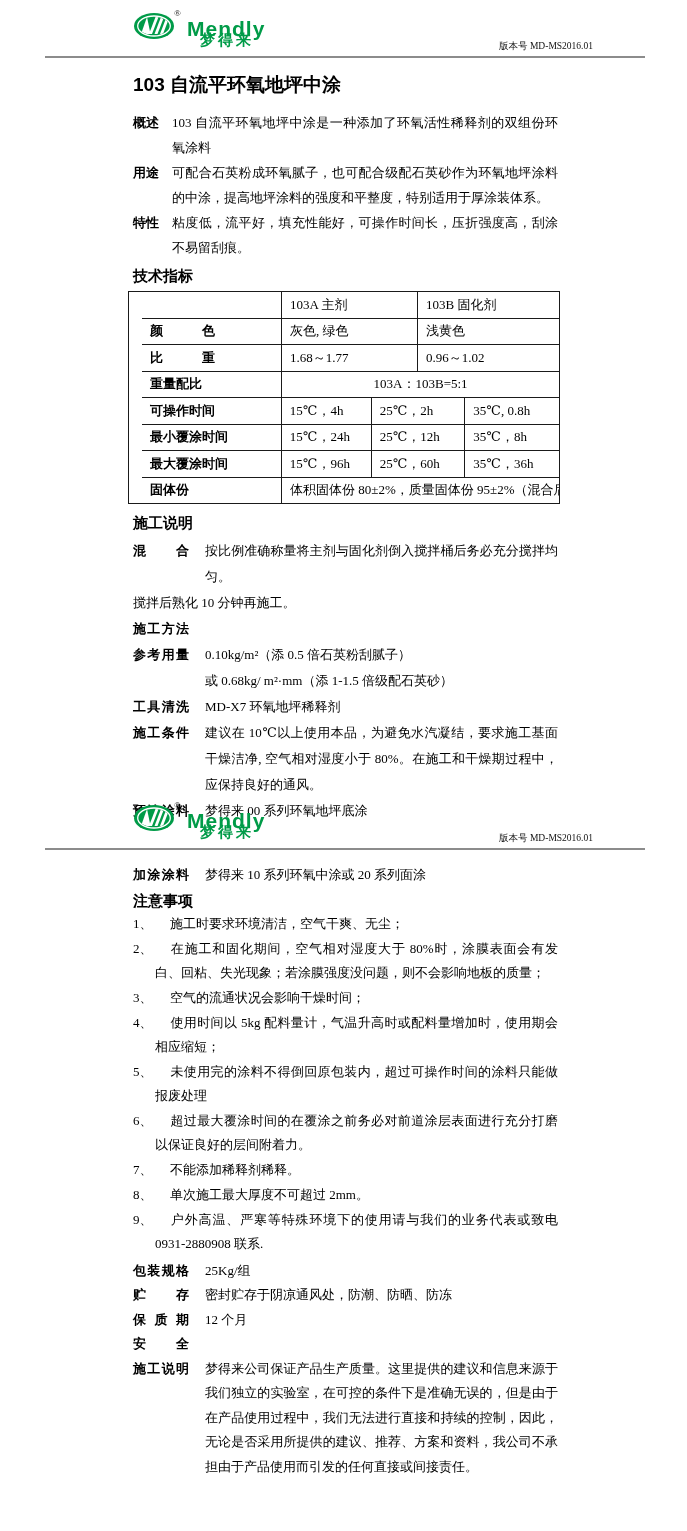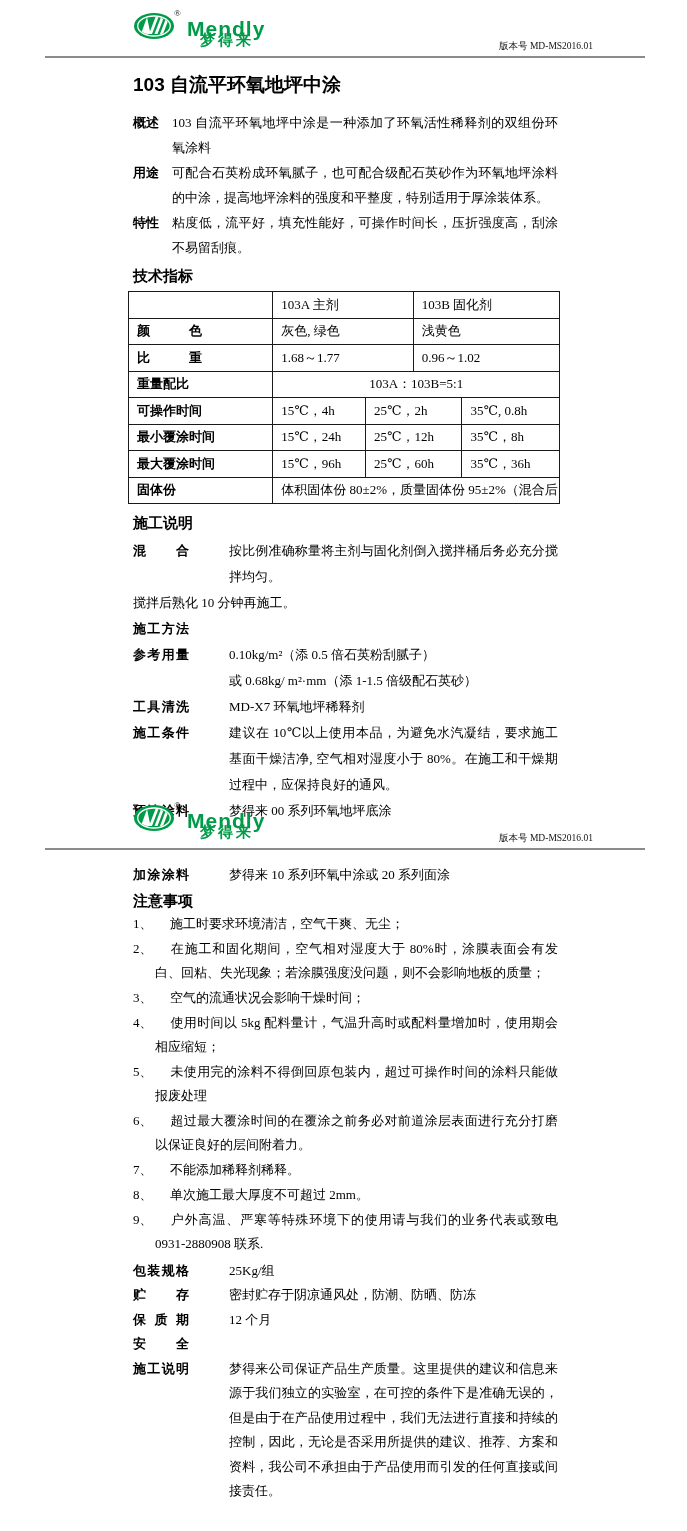--- a/index.html
+++ b/index.html
@@ -44,37 +44,37 @@
   .intro{margin-top:12px;}
   .intro-row{display:flex;}
   .intro-label{flex:none;width:39px;line-height:25px;
     font-family:"Liberation Sans","DejaVu Sans",sans-serif;font-weight:bold;}
   .intro-text{flex:1;line-height:25px;text-align:justify;}
 
   .sec-header{margin:7px 0 6px 133px;line-height:18px;font-size:15px;
     font-family:"Liberation Sans","DejaVu Sans",sans-serif;font-weight:bold;}
 
   
-  .tbl{margin-left:128px;width:432px;border:1px solid #1a1a1a;box-sizing:border-box;}
+  .tbl{margin-left:128px;width:432px;border:1px solid #1a1a1a;box-sizing:border-box;padding-left:13px;}
   .tbl-row{display:flex;height:25.5px;align-items:center;}
   .tbl-row + .tbl-row{border-top:1px solid #1a1a1a;}
   .tbl-cell{box-sizing:border-box;height:100%;display:flex;align-items:center;
     padding-left:8px;overflow:hidden;white-space:nowrap;}
   .tbl-cell + .tbl-cell{border-left:1px solid #1a1a1a;}
   .cell-label{width:144px;font-family:"Liberation Sans","DejaVu Sans",sans-serif;font-weight:bold;}
   .cell-h2a{width:141px;}
   .cell-h2b{width:147px;text-align:right;}
   .cell-t1{width:93px;}
   .cell-t2{width:97px;}
   .cell-t3{width:98px;}
   .cell-span{width:288px;}
   .cell-span.center{justify-content:center;padding-left:0;}
 
   
-  .lrow{display:flex;margin:0 129px 0 133px;gap:24px;}
+  .lrow{display:flex;margin:0 129px 0 133px;}
   .lrow-label{flex:none;width:56px;margin-right:16px;line-height:26px;
     font-family:"Liberation Sans","DejaVu Sans",sans-serif;font-weight:bold;
     text-align:justify;text-align-last:justify;}
   .lrow-text{flex:1;line-height:26px;text-align:justify;}
   .full-note{margin:0 129px 0 133px;line-height:26px;}
 
   .page2 .lrow-text{line-height:24.5px;}
   .page2 .lrow-label{line-height:24.5px;}
 
   

